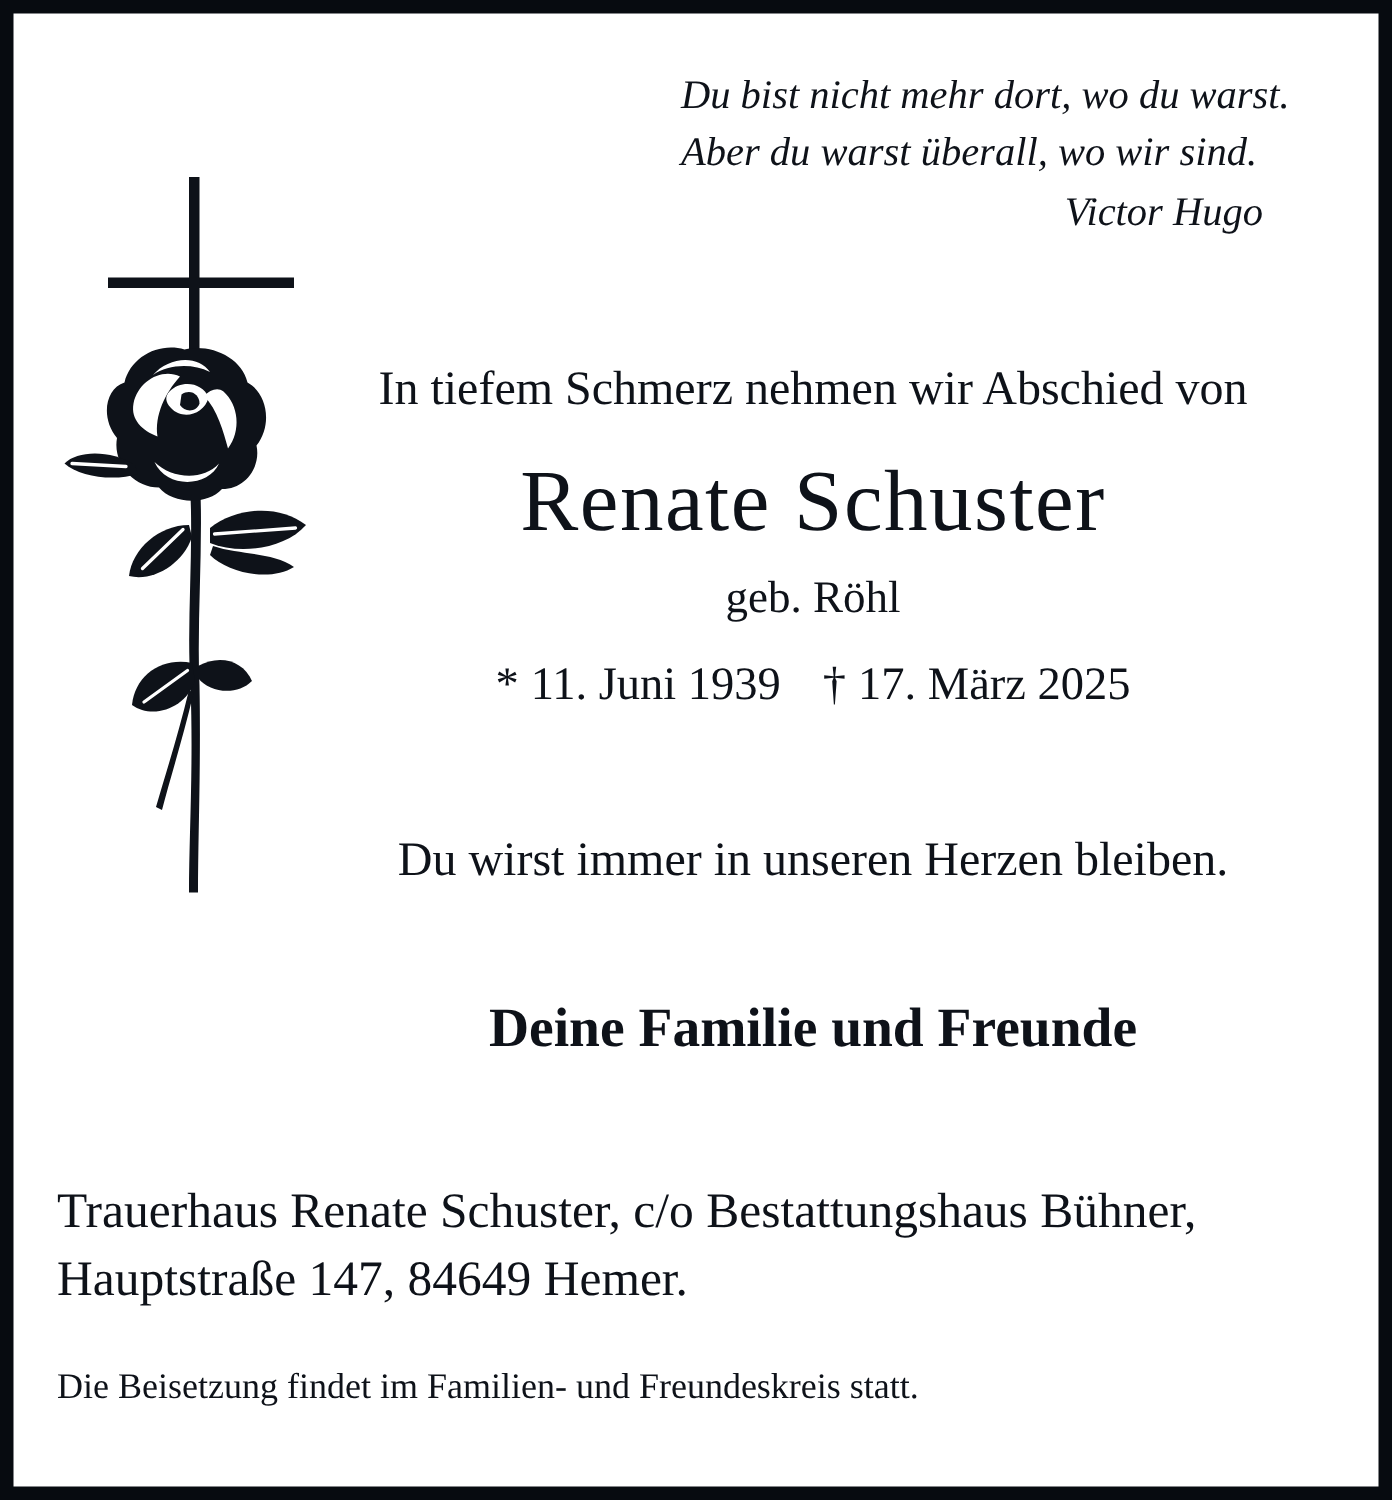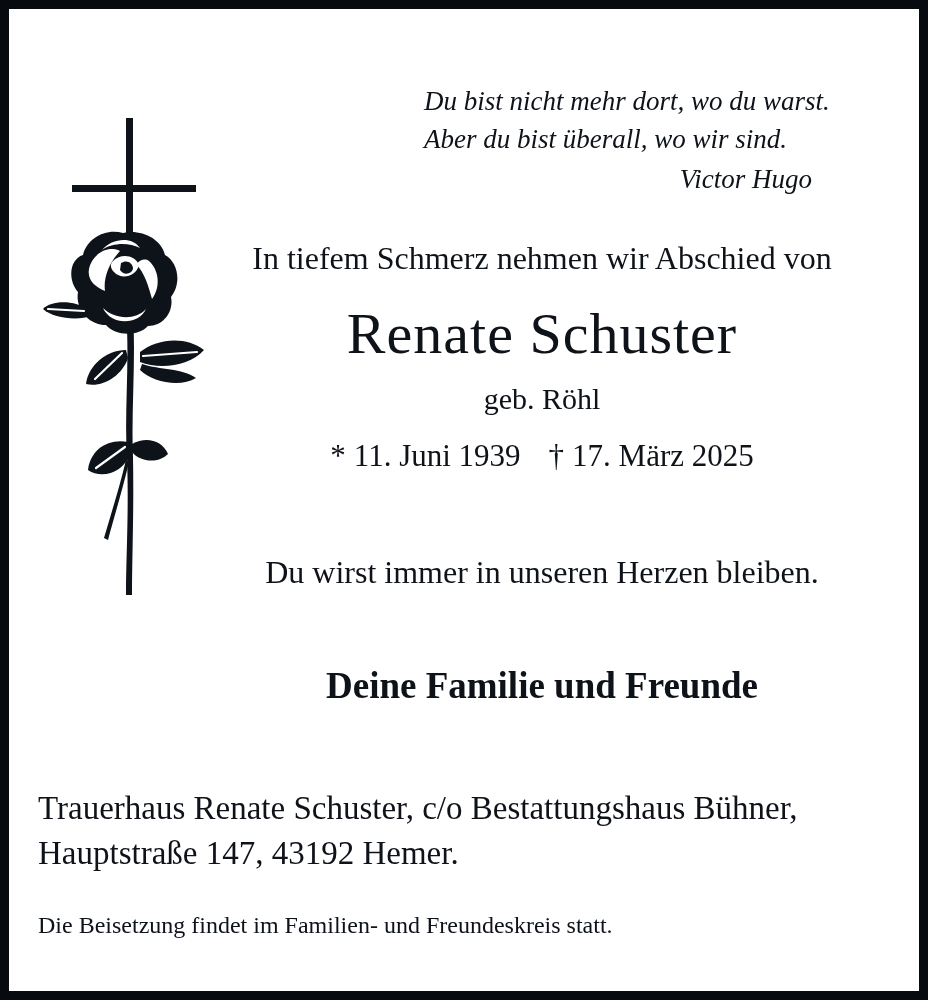--- a/index.html
+++ b/index.html
@@ -18,28 +18,27 @@
   }
   .frame {
     position: absolute;
     inset: 0;
     border: 9px solid #070b10;
     pointer-events: none;
   }
   
   .quote {
     position: absolute;
-    left: 424px;
+    left: 454px;
     top: 44px;
     width: 432px;
     font-style: italic;
     font-size: 27px;
     line-height: 38px;
     text-align: left;
-    margin-top: 38px;
   }
   .quote .attribution {
     text-align: right;
     padding-right: 44px;
     margin-top: 2px;
   }
   
   .illustration {
     position: absolute;
     left: 40px;
@@ -83,21 +82,21 @@
   }
 </style>
 </head>
 <body>
 
 <div class="page">
   <div class="frame"></div>
 
   <div class="quote">
     <div>Du bist nicht mehr dort, wo du warst.</div>
-    <div>Aber du bist überall, wo wir sind.</div>
+    <div>Aber du warst überall, wo wir sind.</div>
     <div class="attribution">Victor Hugo</div>
   </div>
 
   <div class="illustration">
     <svg viewBox="0 0 170 492" width="170" height="492" aria-hidden="true">
       <g fill="#0e1219">
 
         <rect x="86" y="6" width="7" height="132"></rect>
         <rect x="32" y="73" width="124" height="7"></rect>
 
@@ -146,16 +145,16 @@
     <div class="maiden">geb. Röhl</div>
     <div class="dates">
       <span class="birth"><span class="sym">*</span><span>11. Juni 1939</span></span><span class="death"><span class="sym">†</span><span>17. März 2025</span></span>
     </div>
     <div class="farewell">Du wirst immer in unseren Herzen bleiben.</div>
     <div class="mourners">Deine Familie und Freunde</div>
   </div>
 
   <div class="contact">
     <div>Trauerhaus Renate Schuster, c/o Bestattungshaus Bühner,</div>
-    <div>Hauptstraße 147, 43192 Hemer.</div>
+    <div>Hauptstraße 147, 84649 Hemer.</div>
   </div>
   <div class="funeral-note">Die Beisetzung findet im Familien- und Freundeskreis statt.</div>
 </div>
 
 </body></html>

